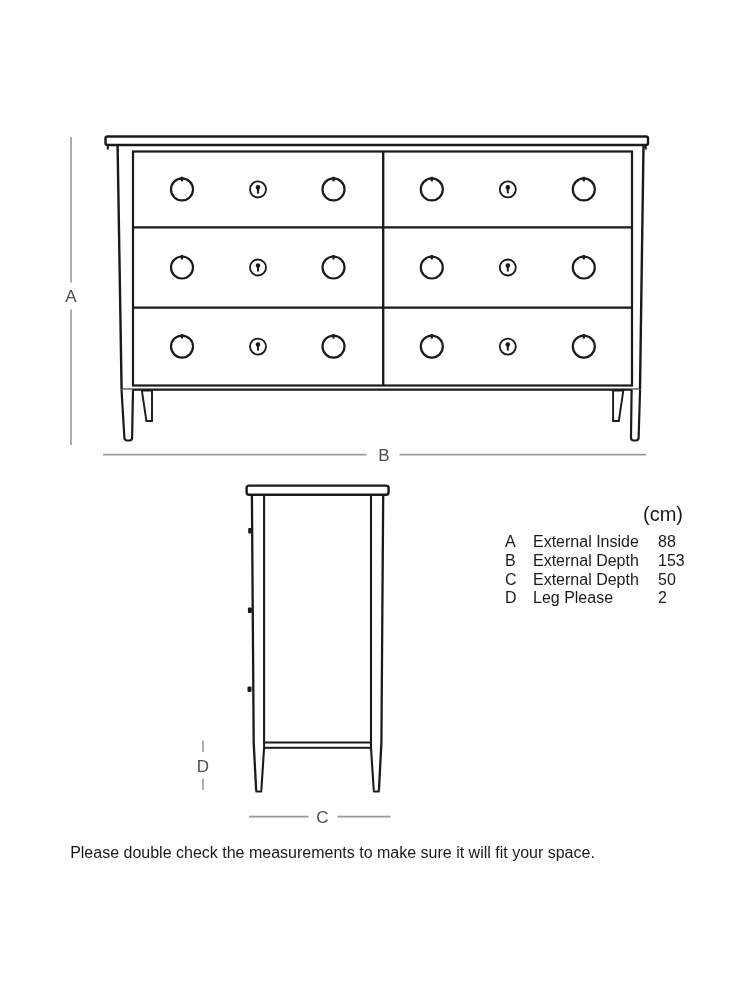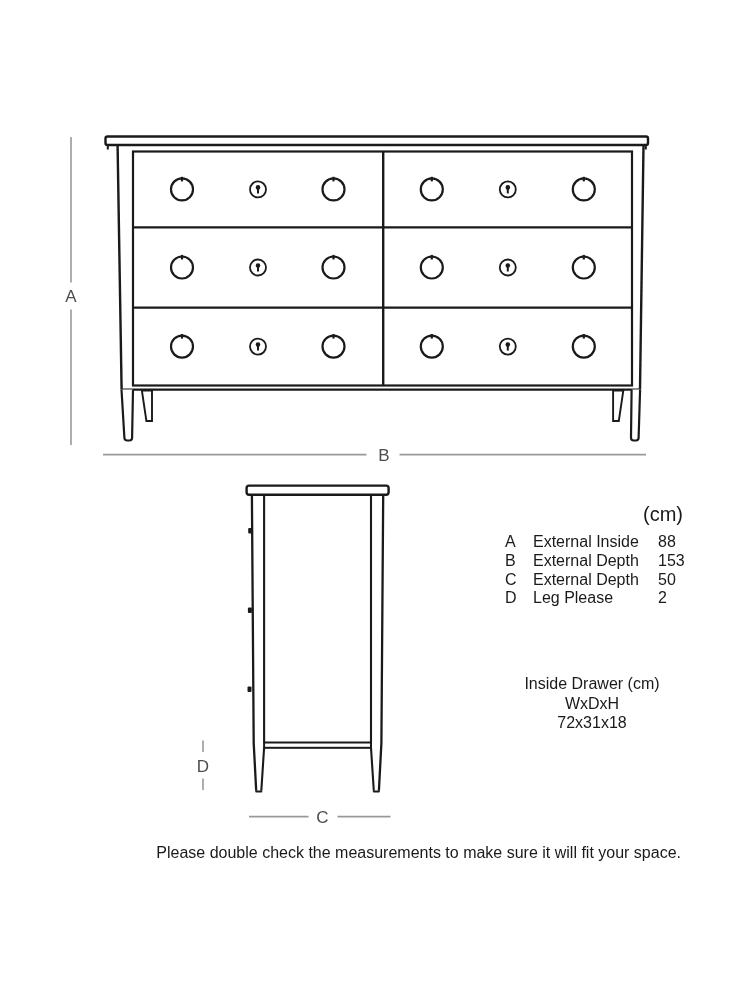--- a/index.html
+++ b/index.html
@@ -20,21 +20,21 @@
   .dim line{stroke:var(--color-dimension_line);stroke-width:1.6;}
   .dim-letter{
     position:absolute;transform:translate(-50%,-50%);
     font-size:17px;color:var(--color-dimension_label);line-height:1;
   }
   .unit-header{position:absolute;top:503px;right:67px;font-size:20px;}
   .meas{position:absolute;left:505px;top:533px;font-size:16px;}
   .meas-row{display:grid;grid-template-columns:28px 125px auto;line-height:18.8px;white-space:nowrap;}
   .inside{position:absolute;left:492px;top:674px;width:200px;text-align:center;
           font-size:16px;line-height:19.5px;}
-  .note{position:absolute;left:0;top:844px;width:665px;text-align:right;font-size:16px;margin-left:16px;}
+  .note{position:absolute;left:0;top:844px;width:665px;text-align:center;font-size:16px;}
 </style>
 </head>
 <body>
 
 <div class="stage">
 
   <svg width="750" height="1000" viewBox="0 0 750 1000">
     <defs>
       <g id="ring-pull">
         <circle r="11" class="ln" stroke-width="2.2"></circle>
@@ -153,21 +153,16 @@
       <span>External Depth</span>
       <span>50</span>
     </div>
     <div class="meas-row">
       <span>D</span>
       <span>Leg Please</span>
       <span>2</span>
     </div>
   </div>
 
-  <div class="inside">
-    <div>Inside Drawer (cm)</div>
-    <div>WxDxH</div>
-    <div>72x31x18</div>
-  </div>
 
   <div class="note">Please double check the measurements to make sure it will fit your space.</div>
 
 </div>
 
 </body></html>

